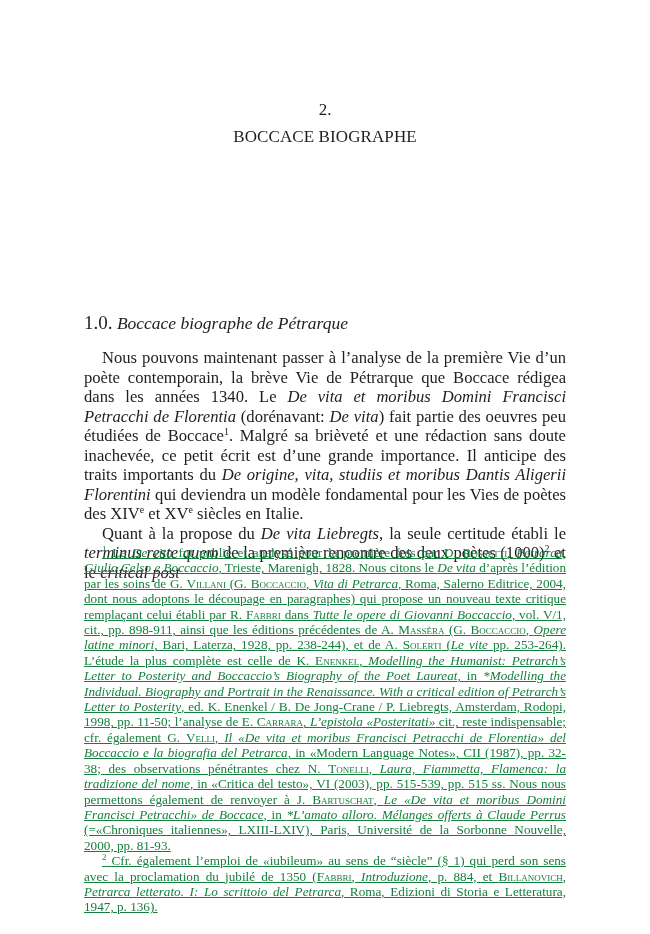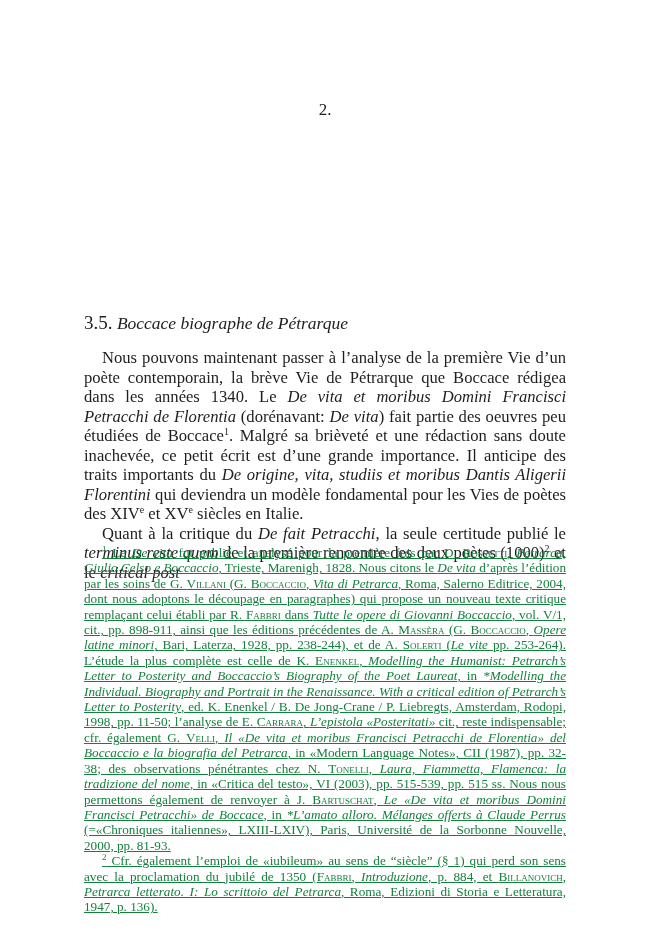--- a/index.html
+++ b/index.html
@@ -39,30 +39,31 @@
   .footnotes sup { font-size: 9px; line-height: 0; vertical-align: 5px; }
   .sc { font-variant: small-caps; }
 </style>
 </head>
 <body>
 
 <div class="page">
 
   <div class="chap-num">2.</div>
   <div class="chap-title">
+    <span>BOCCACE BIOGRAPHE</span>
   </div>
 
   <div class="section-head">
-    <span class="num">3.5.</span>
+    <span class="num">1.0.</span>
     <i>Boccace biographe de Pétrarque</i>
   </div>
 
   <div class="body-text">
     <p><span>Nous pouvons maintenant passer à l’analyse de la première Vie d’un poète contemporain, la brève Vie de Pétrarque que Boccace rédigea dans les années 1340. Le </span><i>De vita et moribus Domini Francisci Petracchi de Florentia</i><span> (dorénavant: </span><i>De vita</i><span>) fait partie des oeuvres peu étudiées de Boccace</span><sup>1</sup><span>. Malgré sa brièveté et une rédaction sans doute inachevée, ce petit écrit est d’une grande importance. Il anticipe des traits importants du </span><i>De origine, vita, studiis et moribus Dantis Aligerii Florentini</i><span> qui deviendra un modèle fondamental pour les Vies de poètes des XIV</span><sup>e</sup><span> et XV</span><sup>e</sup><span> siècles en Italie.</span></p>
-    <p><span>Quant à la critique du </span><i>De fait Petracchi</i><span>, la seule certitude publié le </span><i>terminus reste quem</i><span> de la première rencontre des deux poètes (1000)</span><sup>2</sup><span> et le </span><i>critical post</i></p>
+    <p><span>Quant à la propose du </span><i>De vita Liebregts</i><span>, la seule certitude établi le </span><i>terminus reste quem</i><span> de la première rencontre des deux poètes (1000)</span><sup>2</sup><span> et le </span><i>critical post</i></p>
   </div>
 
   <div class="footnotes">
     <p><sup>1</sup><span> Le </span><i>De vita</i><span> fut publié et analysé pour la première fois par D. </span><span class="sc">Rossetti</span><span>, </span><i>Petrarca, Giulio Celso e Boccaccio</i><span>, Trieste, Marenigh, 1828. Nous citons le </span><i>De vita</i><span> d’après l’édition par les soins de G. </span><span class="sc">Villani</span><span> (G. </span><span class="sc">Boccaccio</span><span>, </span><i>Vita di Petrarca</i><span>, Roma, Salerno Editrice, 2004, dont nous adoptons le découpage en paragraphes) qui propose un nouveau texte critique remplaçant celui établi par R. </span><span class="sc">Fabbri</span><span> dans </span><i>Tutte le opere di Giovanni Boccaccio</i><span>, vol. V/1, cit., pp. 898-911, ainsi que les éditions précédentes de A. </span><span class="sc">Massèra</span><span> (G. </span><span class="sc">Boccaccio</span><span>, </span><i>Opere latine minori</i><span>, Bari, Laterza, 1928, pp. 238-244), et de A. </span><span class="sc">Solerti</span><span> (</span><i>Le vite</i><span> pp. 253-264). L’étude la plus complète est celle de K. </span><span class="sc">Enenkel</span><span>, </span><i>Modelling the Humanist: Petrarch’s Letter to Posterity and Boccaccio’s Biography of the Poet Laureat</i><span>, in </span><i>*Modelling the Individual. Biography and Portrait in the Renaissance. With a critical edition of Petrarch’s Letter to Posterity</i><span>, ed. K. Enenkel / B. De Jong-Crane / P. Liebregts, Amsterdam, Rodopi, 1998, pp. 11-50; l’analyse de E. </span><span class="sc">Carrara</span><span>, </span><i>L’epistola «Posteritati»</i><span> cit., reste indispensable; cfr. également G. </span><span class="sc">Velli</span><span>, </span><i>Il «De vita et moribus Francisci Petracchi de Florentia» del Boccaccio e la biografia del Petrarca</i><span>, in «Modern Language Notes», CII (1987), pp. 32-38; des observations pénétrantes chez N. </span><span class="sc">Tonelli</span><span>, </span><i>Laura, Fiammetta, Flamenca: la tradizione del nome</i><span>, in «Critica del testo», VI (2003), pp. 515-539, pp. 515 ss. Nous nous permettons également de renvoyer à J. </span><span class="sc">Bartuschat</span><span>, </span><i>Le «De vita et moribus Domini Francisci Petracchi» de Boccace</i><span>, in </span><i>*L’amato alloro. Mélanges offerts à Claude Perrus</i><span> (=«Chroniques italiennes», LXIII-LXIV), Paris, Université de la Sorbonne Nouvelle, 2000, pp. 81-93.</span></p>
     <p><sup>2</sup><span> Cfr. également l’emploi de «iubileum» au sens de “siècle” (§ 1) qui perd son sens avec la proclamation du jubilé de 1350 (</span><span class="sc">Fabbri</span><span>, </span><i>Introduzione</i><span>, p. 884, et </span><span class="sc">Billanovich</span><span>, </span><i>Petrarca letterato. I: Lo scrittoio del Petrarca</i><span>, Roma, Edizioni di Storia e Letteratura, 1947, p. 136).</span></p>
   </div>
 
 </div>
 
 </body></html>

